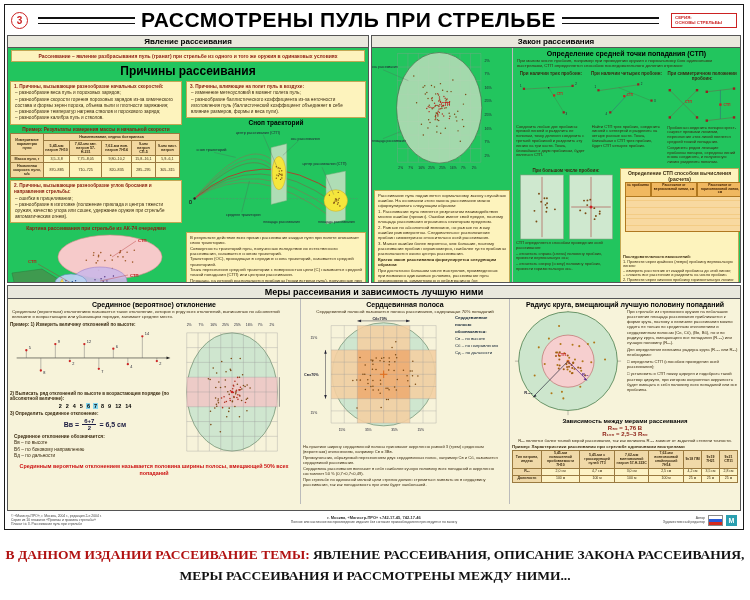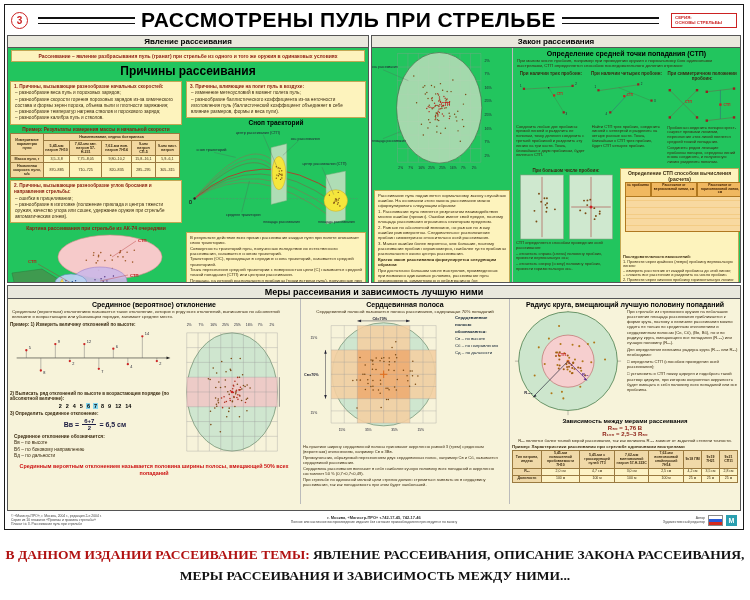--- a/index.html
+++ b/index.html
@@ -1126,14 +1126,14 @@
           <i style="background:#2a5bd7"></i>
           <i style="background:#d52b1e"></i>
       </div>
       <div class="logo">М</div>
     </div>
   </div>
 </div>
 
 <div class="caption">
   <div><span class="lead">В ДАННОМ ИЗДАНИИ РАССЕИВАНИЕ ТЕМЫ:</span><span> ЯВЛЕНИЕ РАССЕИВАНИЯ, ОПИСАНИЕ ЗАКОНА РАССЕИВАНИЯ,</span></div>
-  <div>МЕРЫ РАССЕИВАНИЯ И ЗАВИСИМОСТЬ МЕЖДУ НИМИ...</div>
+  <div>МЕРЫ РАССЕИВАНИЯ И РАССМОТРЕНЫ МЕЖДУ НИМИ...</div>
 </div>
 
 </body></html>

